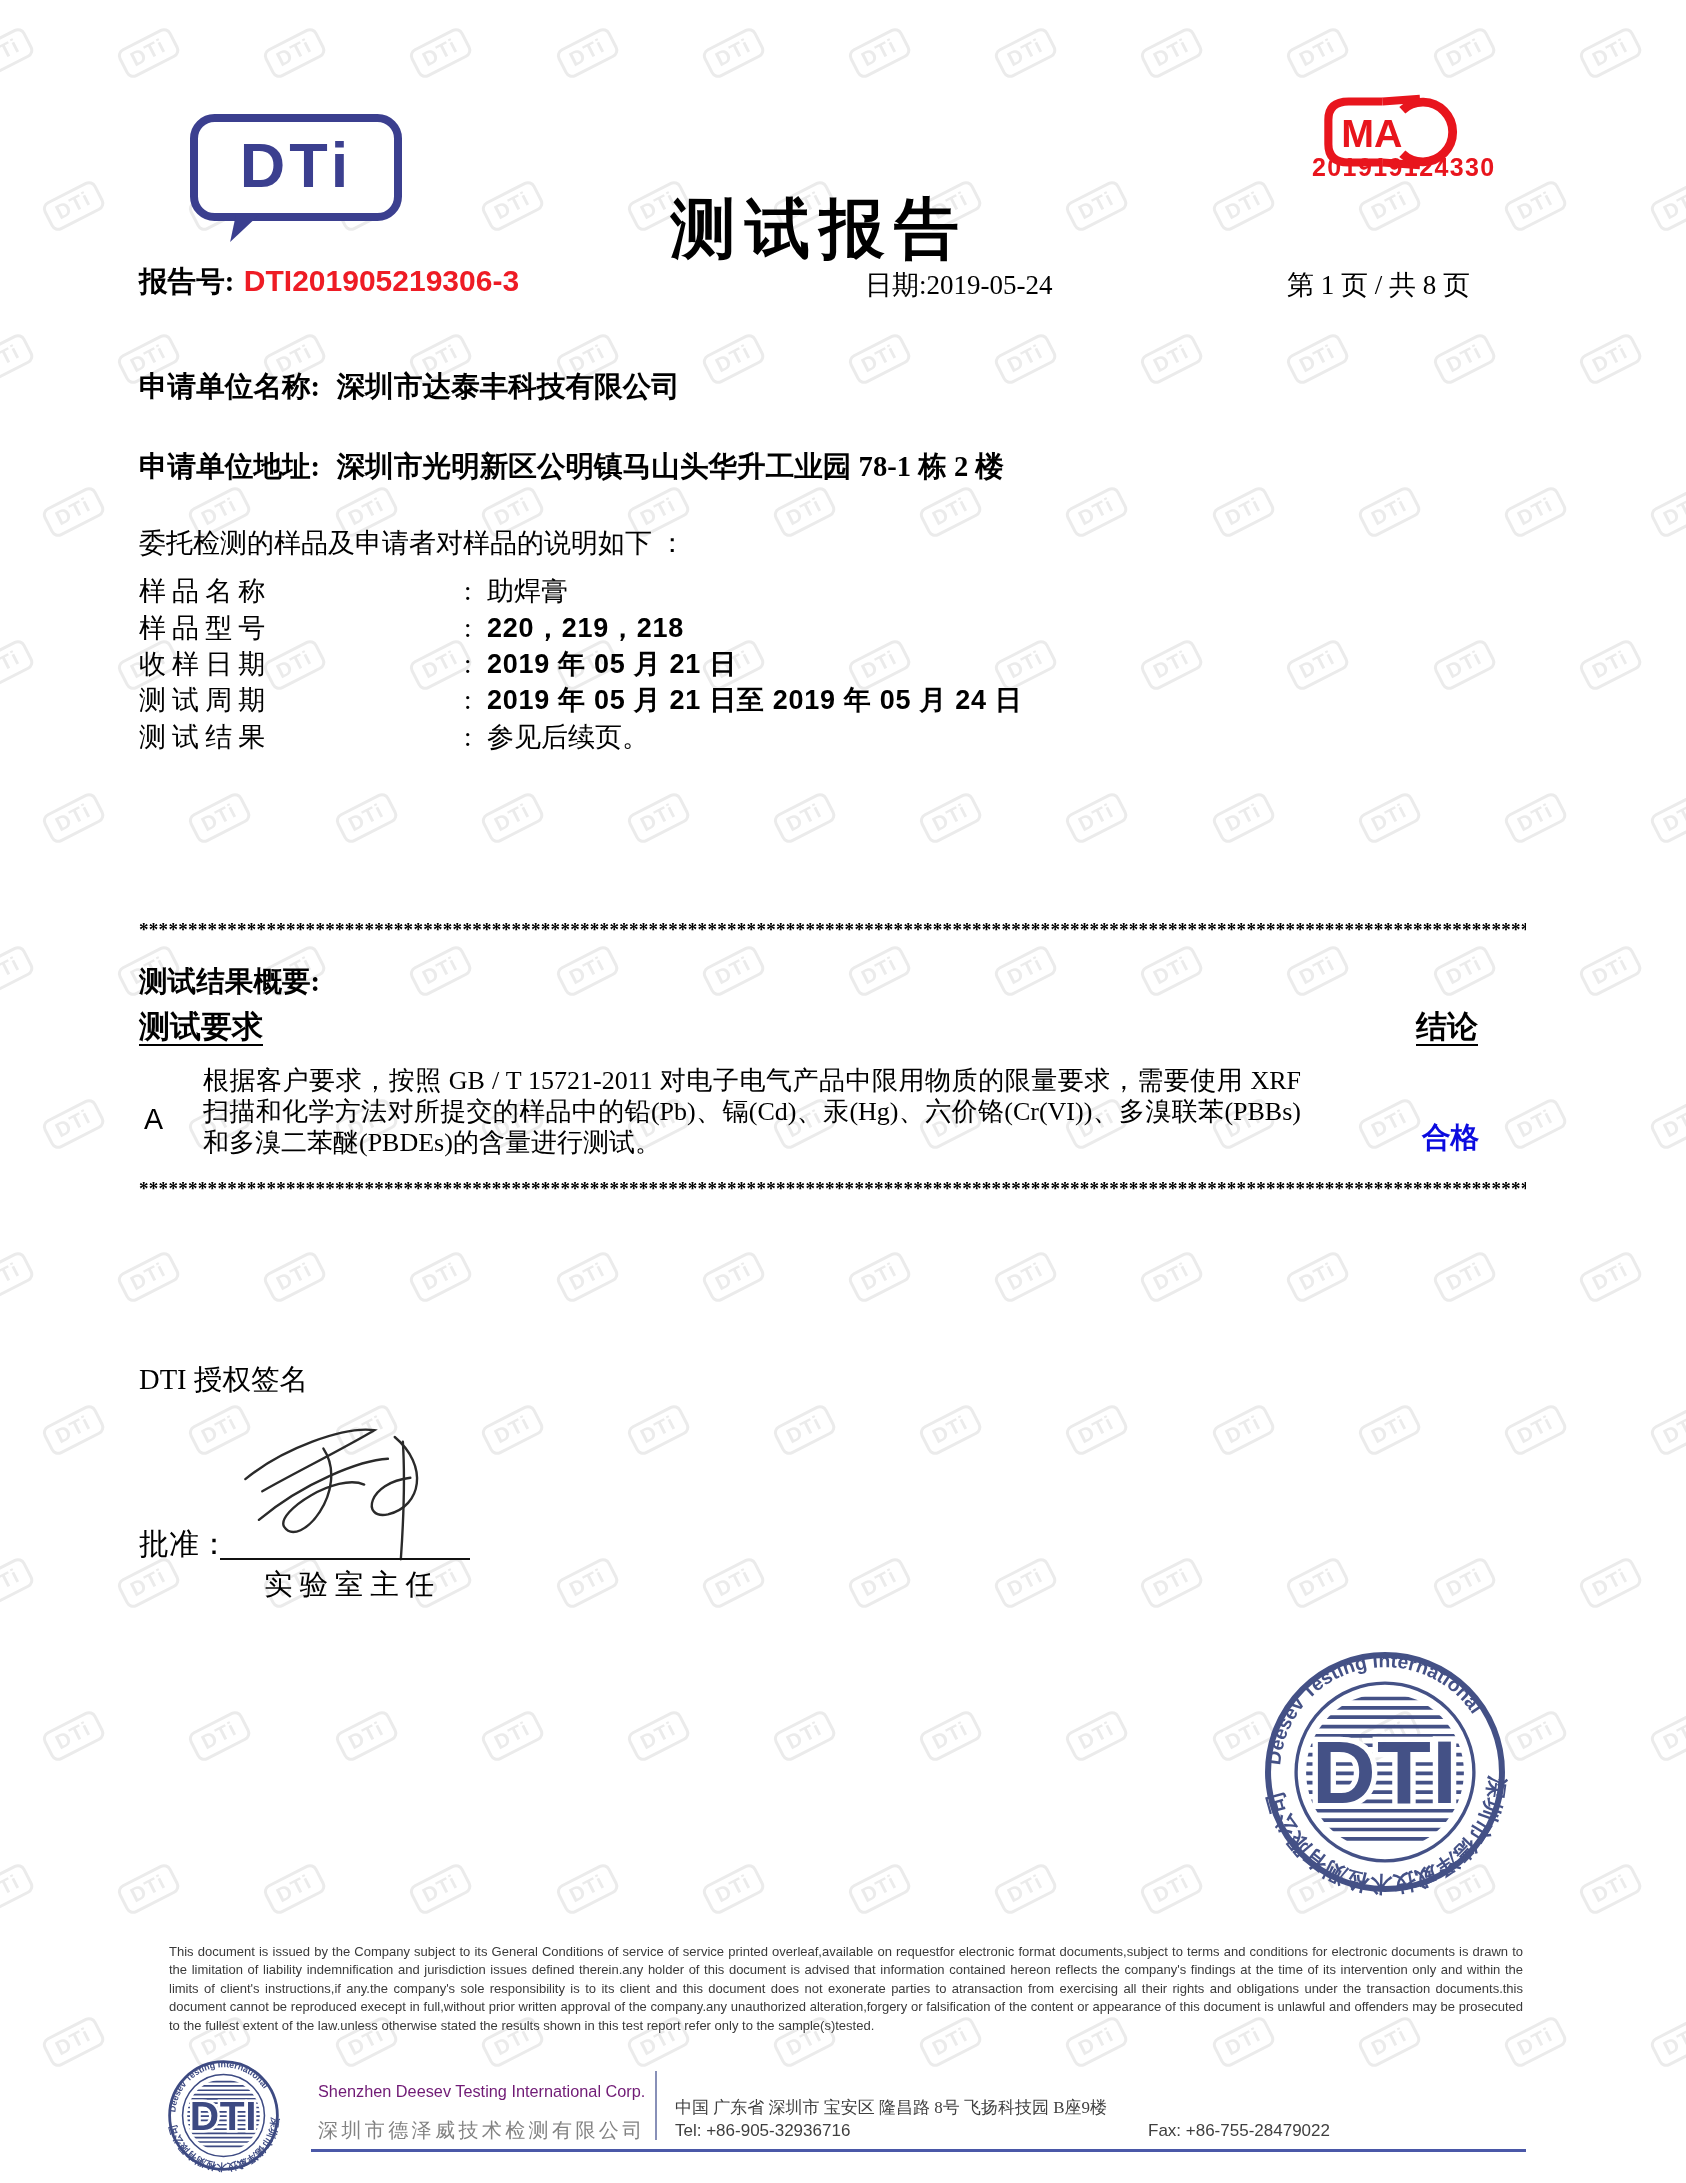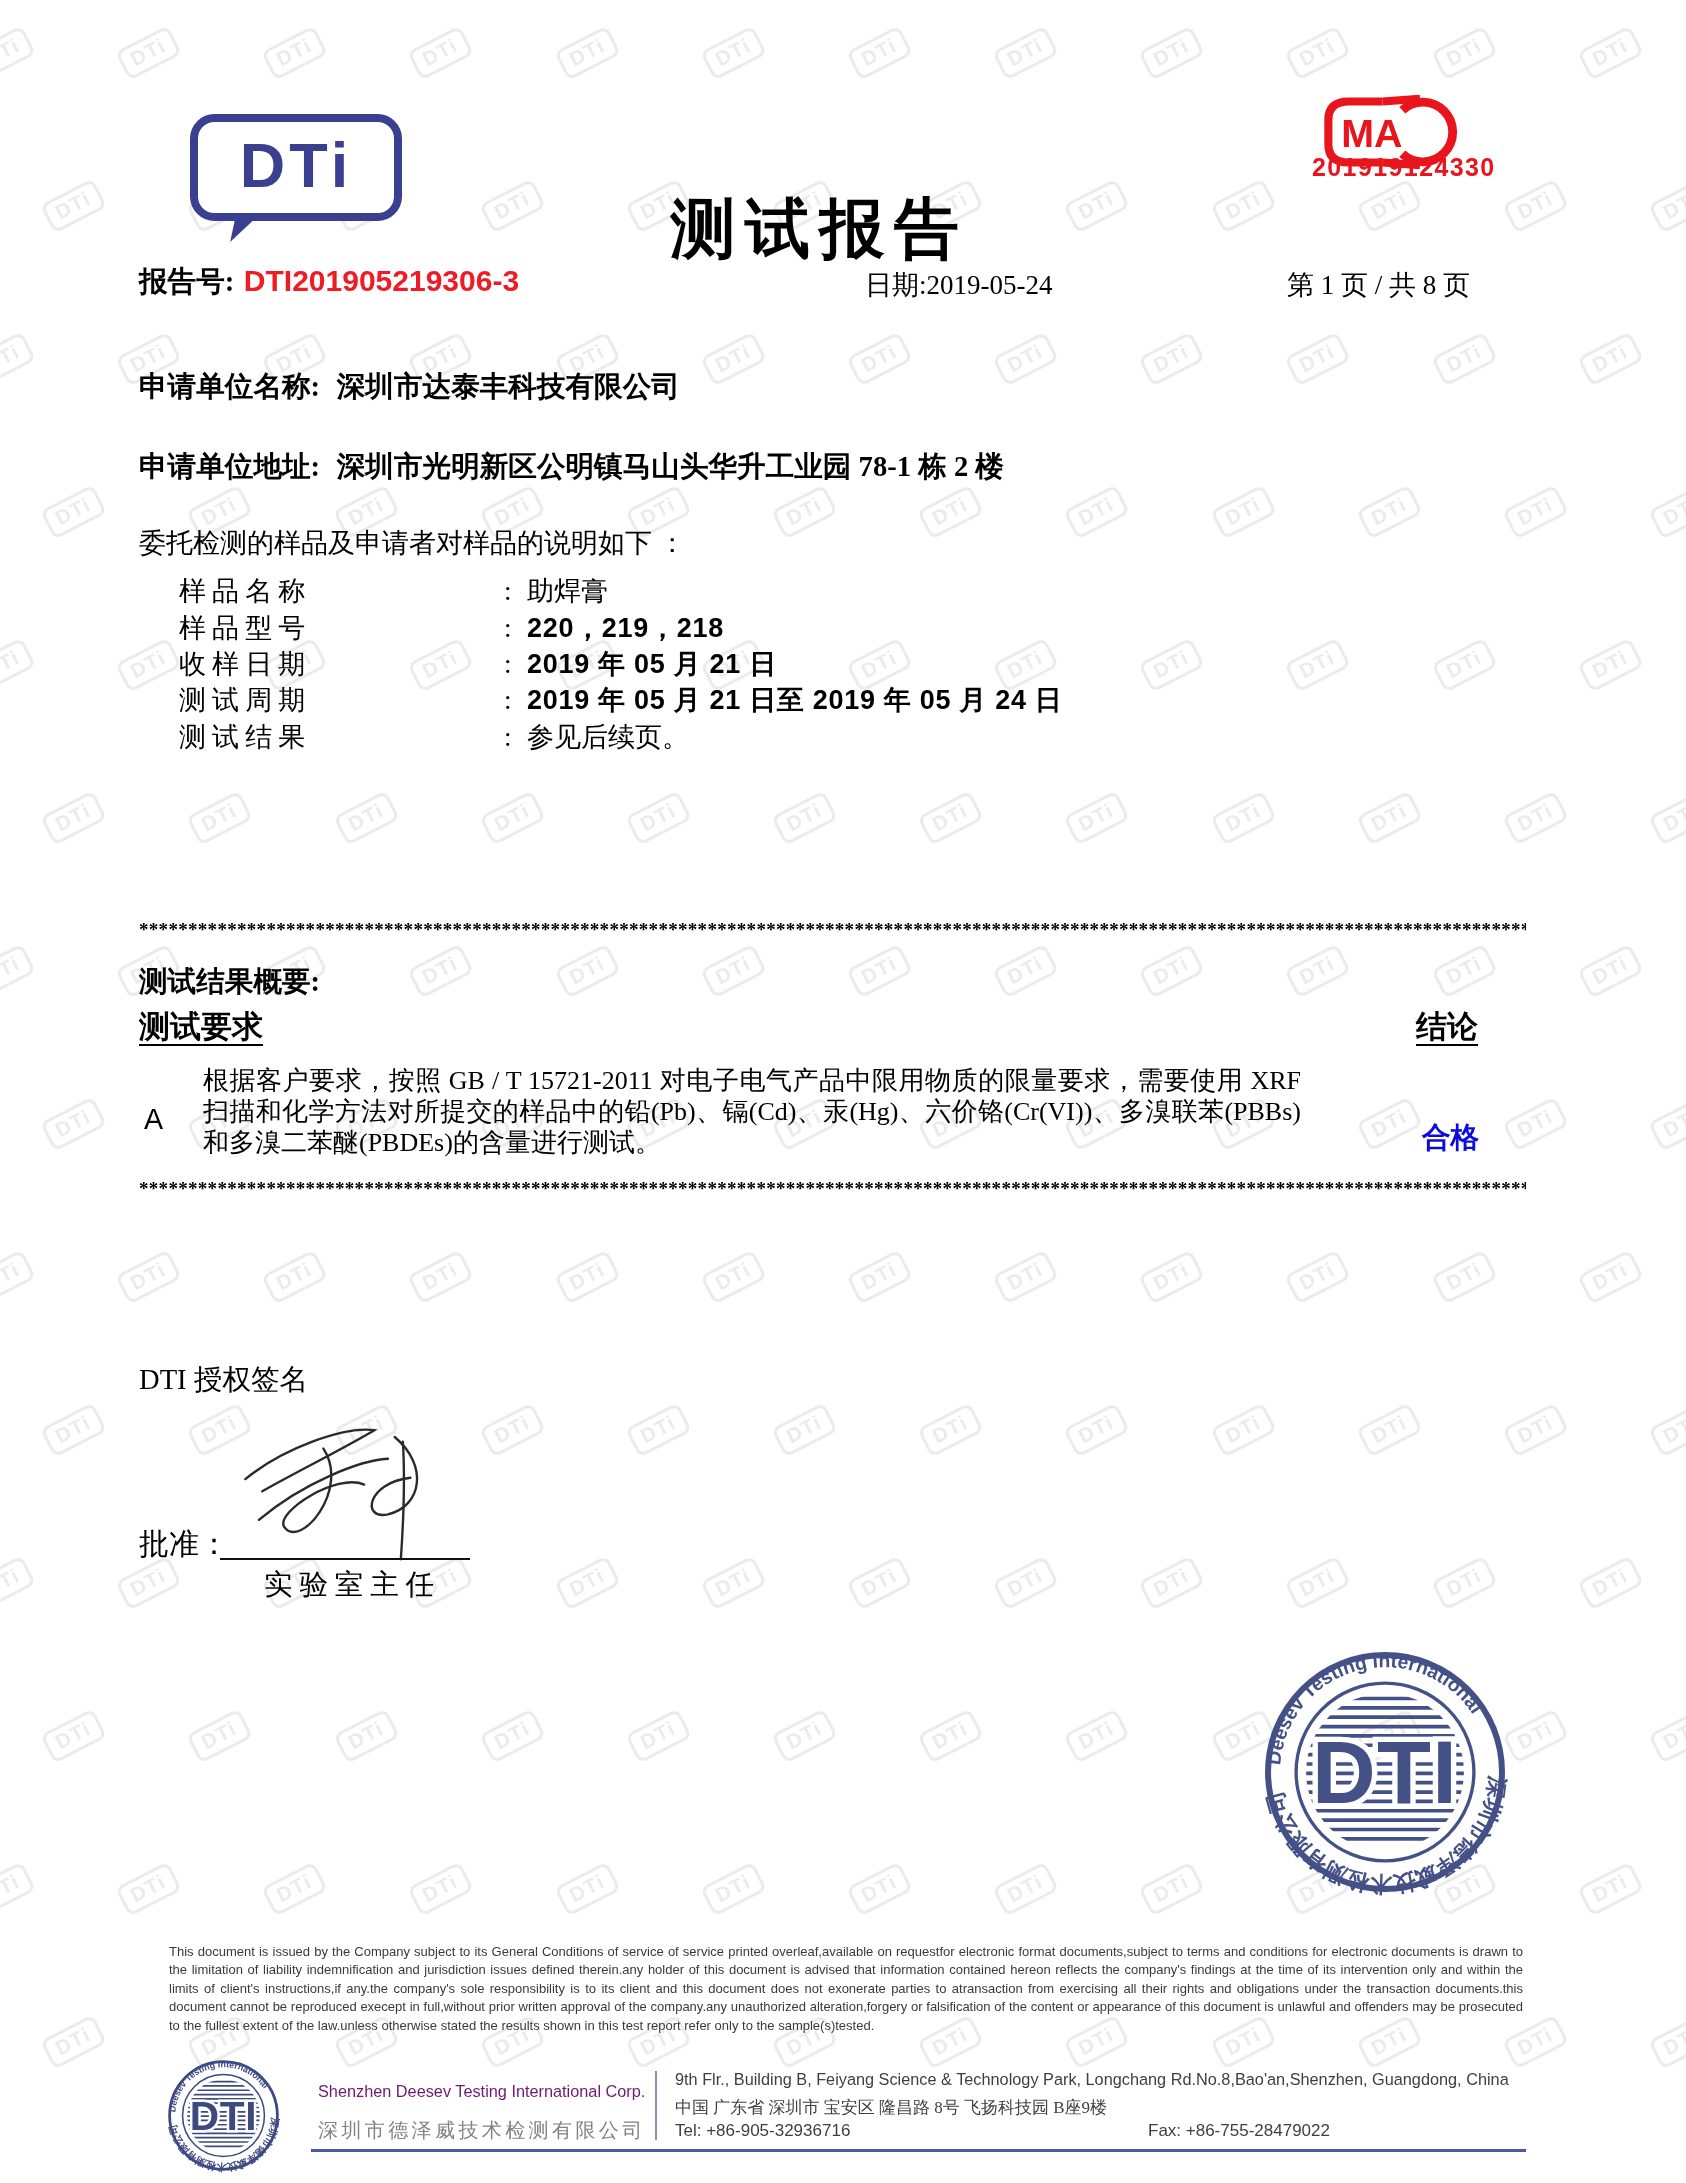--- a/index.html
+++ b/index.html
@@ -21,21 +21,21 @@
   .page-title{left:0;top:153px;width:1639px;text-align:center;font-size:65px;font-weight:bold;letter-spacing:9.5px;margin-top:32px;}
   .cma-number{left:1312px;top:153px;width:160px;text-align:right;font-size:25px;font-weight:bold;
               color:#e8151d;letter-spacing:1.4px;}
   .meta{font-size:27px;}
   .report-label{font-weight:bold;font-size:28.6px;}
   .report-no{color:#ee1c25;font-weight:bold;font-size:30px;margin-left:6.8px;}
   .bold-row{font-weight:bold;font-size:28.6px;}
   .bold-row .val{margin-left:9.5px;}
   .intro{font-size:27px;}
   .srow{left:139px;width:1292px;font-size:27px;height:33px;}
-  .srow .slabel{display:inline-block;width:325px;letter-spacing:6.1px;margin-left:40px;}
+  .srow .slabel{display:inline-block;width:325px;letter-spacing:6.1px;}
   .srow .scolon{display:inline-block;width:23px;}
   .srow .svalue{}
   .vbold .svalue{font-weight:bold;font-family:"Liberation Sans","DejaVu Sans",sans-serif;letter-spacing:0.7px;}
   .divider{left:139px;width:1387px;height:28.6px;font-size:19px;font-weight:bold;letter-spacing:0.3px;
            white-space:nowrap;overflow:hidden;}
   .summary-heading{font-size:28.6px;font-weight:bold;}
   .col-head{font-size:31px;font-weight:bold;text-decoration:underline;text-decoration-thickness:2px;text-underline-offset:6.8px;}
   .req{left:203px;top:1065px;width:1098px;font-size:26px;line-height:31px;text-align:justify;}
   .row-id{font-size:28.6px;}
   .conclusion{font-size:28.6px;font-weight:600;}
@@ -345,20 +345,19 @@
 
   <div class="abs disclaimer">This document is issued by the Company subject to its General Conditions of service of service printed overleaf,available on requestfor electronic format documents,subject to terms and conditions for electronic documents is drawn to the limitation of liability indemnification and jurisdiction issues defined therein.any holder of this document is advised that information contained hereon reflects the company's findings at the time of its intervention only and within the limits of client's instructions,if any.the company's sole responsibility is to its client and this document does not exonerate parties to atransaction from exercising all their rights and obligations under the transaction documents.this document cannot be reproduced execept in full,without prior written approval of the company.any unauthorized alteration,forgery or falsification of the content or appearance of this document is unlawful and offenders may be prosecuted to the fullest extent of the law.unless otherwise stated the results shown in this test report refer only to the sample(s)tested.</div>
 
   <svg class="abs" style="left:165px;top:2057px;" width="117" height="117" viewBox="0 0 172 172">
     <use href="#stampSym"></use>
   </svg>
 
   <div class="abs f-en" style="left:318px;top:2082px;">Shenzhen Deesev Testing International Corp.</div>
   <div class="abs f-cn" style="left:318px;top:2117px;">深圳市德泽威技术检测有限公司</div>
   <div class="abs vline"></div>
-  <div class="abs f-addr" style="left:675px;top:2070px;">9th Flr., Building B, Feiyang Science &amp; Technology Park, Longchang Rd.No.8,Bao'an,Shenzhen, Guangdong, China</div>
   <div class="abs f-addr" style="left:675px;top:2096px;font-family:'Liberation Serif','DejaVu Serif',serif;font-size:17px;">中国 广东省 深圳市 宝安区 隆昌路 8号 飞扬科技园 B座9楼</div>
   <div class="abs f-addr" style="left:675px;top:2121px;font-size:17px;">Tel: +86-905-32936716</div>
   <div class="abs f-addr" style="left:1148px;top:2121px;font-size:17px;">Fax: +86-755-28479022</div>
   <div class="abs blue-line"></div>
 
 </div>
 
 
 </body></html>

